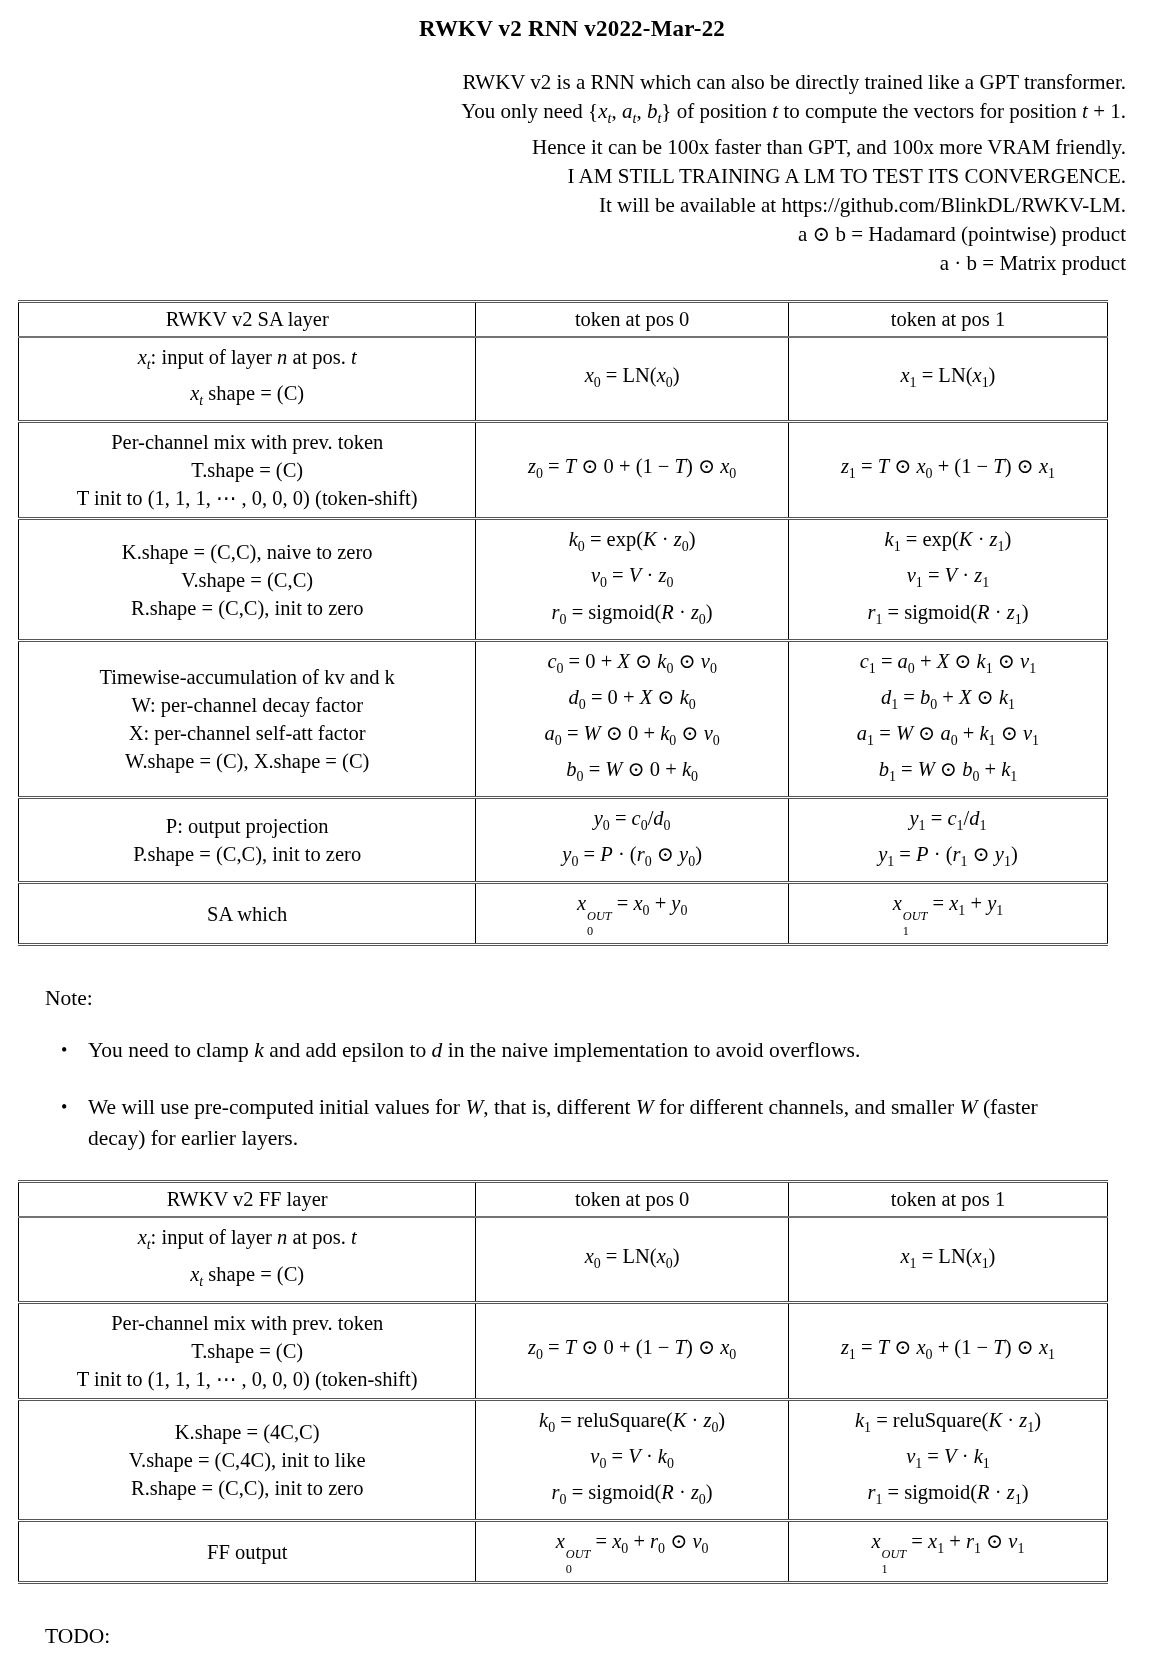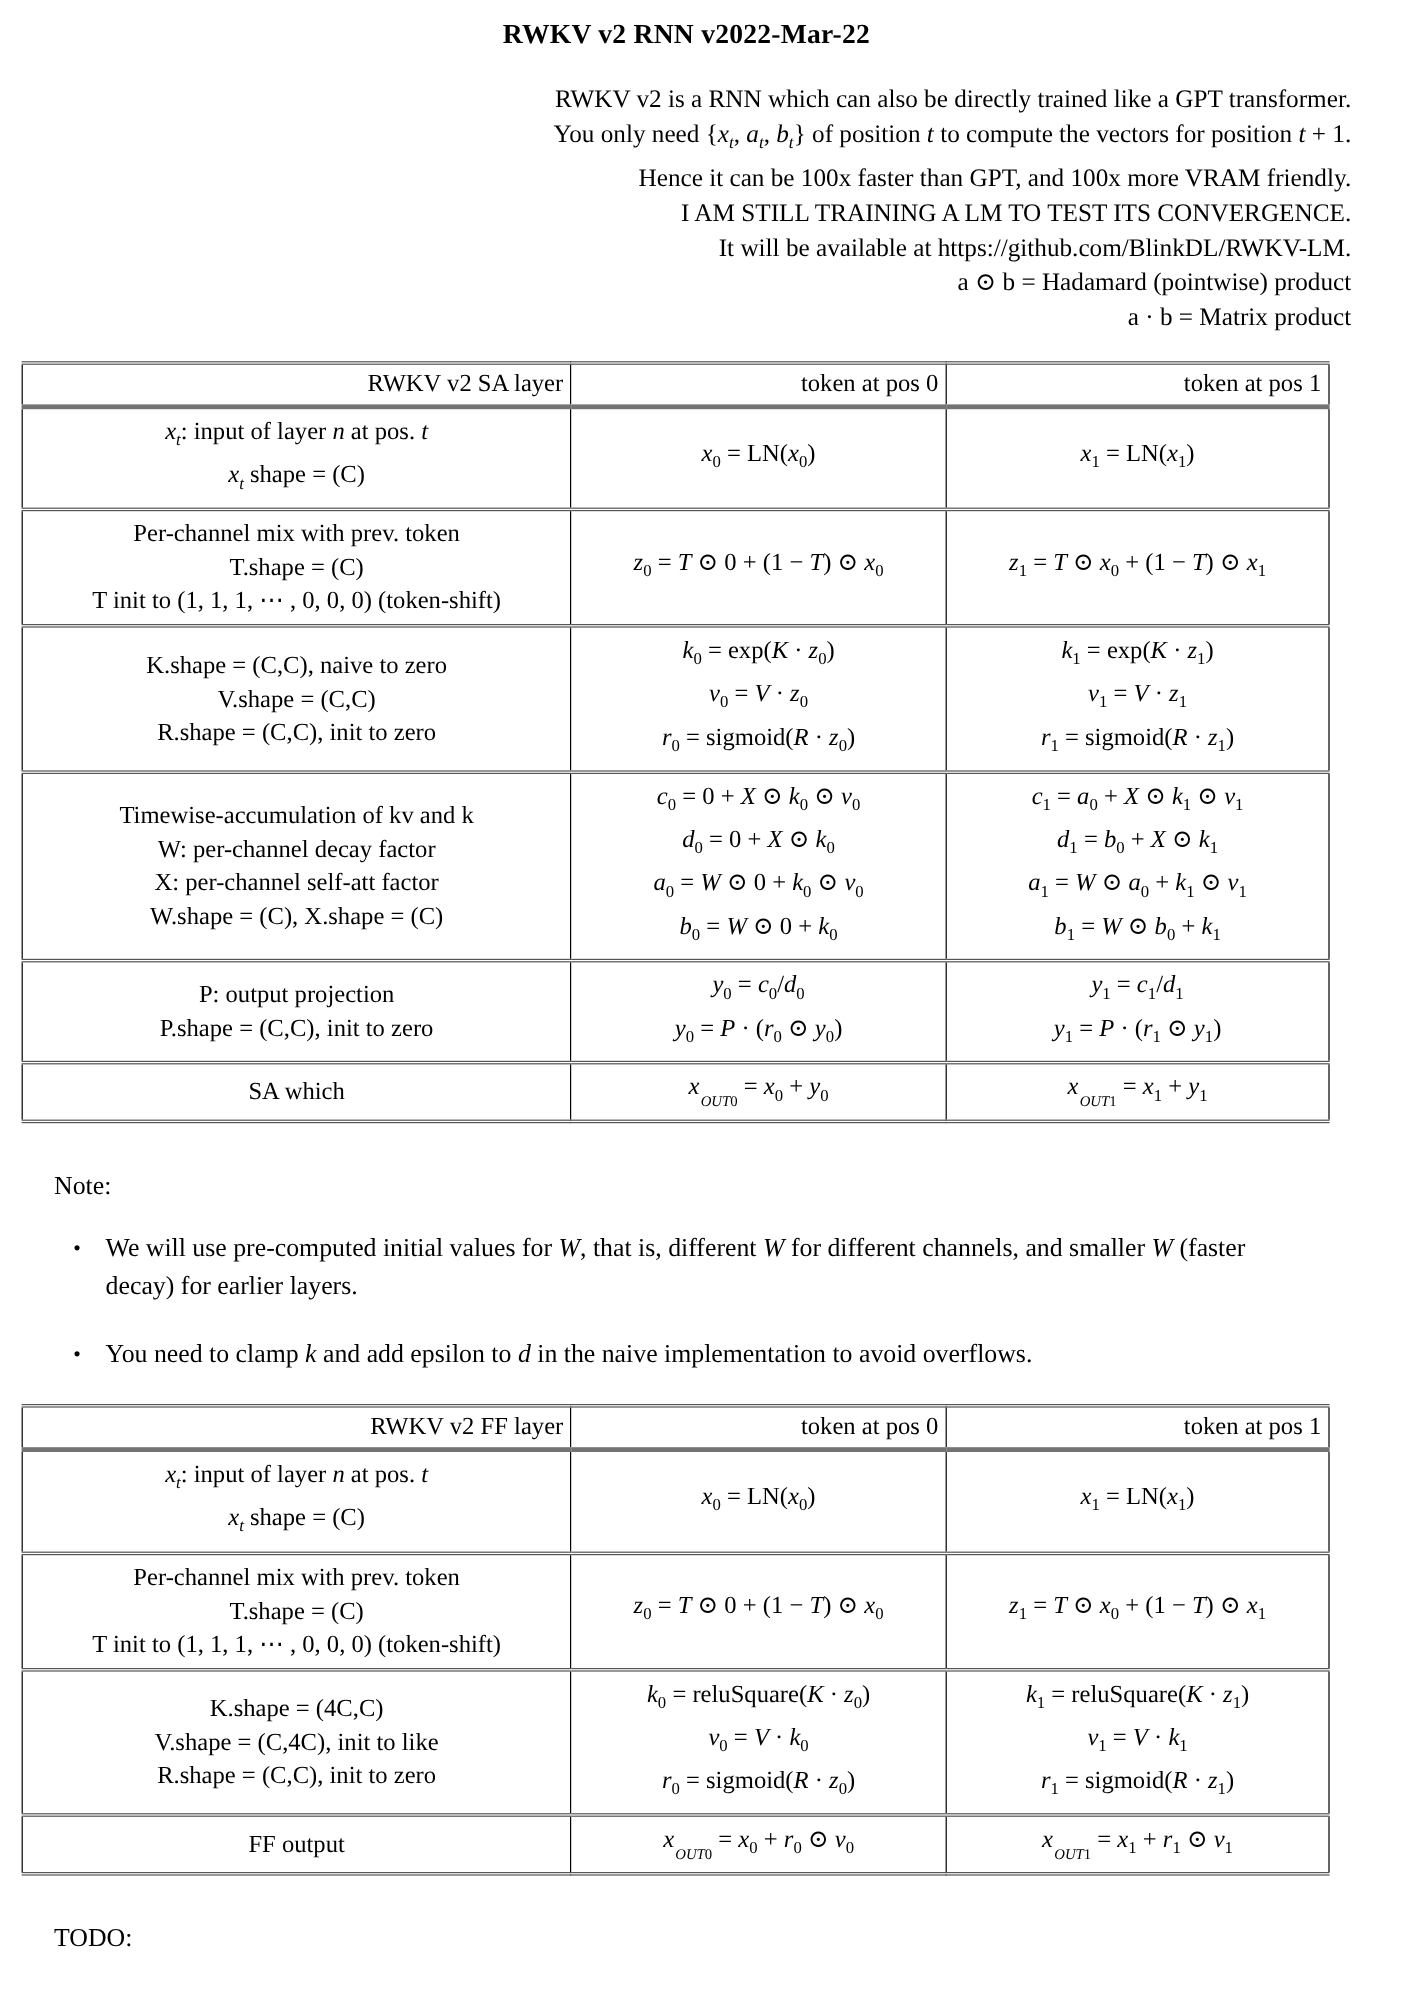--- a/index.html
+++ b/index.html
@@ -12,35 +12,35 @@
   .doc-title{
     text-align:center;font-size:23px;font-weight:bold;
     margin:4px 0 26px 0;letter-spacing:0.2px;
   }
   .intro{margin-left:37px;font-size:21px;text-align:right;}
   .intro .line{line-height:29px;white-space:nowrap;}
   i{font-style:italic;}
   sub{font-size:0.68em;}
   sup{font-size:0.68em;}
   
-  .stk{display:inline-flex;flex-direction:row;align-items:flex-start;
+  .stk{display:inline-flex;flex-direction:column;align-items:flex-start;
        vertical-align:-0.5em;line-height:1;margin-left:1px;text-align:center;}
   .stk sup,.stk sub{font-size:0.6em;line-height:1.18;vertical-align:baseline;position:static;}
   
   table.tbl{
     width:1090px;border-collapse:collapse;table-layout:fixed;
     font-size:20.5px;margin-top:22px;
     border-left:1px solid #000;border-right:1px solid #000;
     border-top:3px double #555;border-bottom:3px double #555;
   }
   table.tbl td{
     padding:5px 6px;text-align:center;vertical-align:middle;overflow:hidden;
   }
   table.tbl td + td{border-left:1px solid #000;}
-  table.tbl tr.hdr td{border-bottom:4px solid #737373;text-align:right;}
+  table.tbl tr.hdr td{border-bottom:2px solid #737373;}
   table.tbl tr.b + tr.b td{border-top:3px double #555;}
   .ln{line-height:28px;white-space:nowrap;}
   col.col-desc{width:42%;}
   col.col-p0{width:28.7%;}
   col.col-p1{width:29.3%;}
   
   .section-title{margin:38px 0 0 27px;font-size:21.5px;line-height:29px;}
   ul.bullets{list-style:none;margin:22px 0 0 37px;padding:0;font-size:21.5px;}
   ul.bullets li{
     position:relative;padding-left:33px;margin-bottom:26px;
@@ -170,22 +170,22 @@
                 <sup><i>OUT</i></sup>
                 <sub>1</sub>
               </span> = <i>x</i><sub>1</sub> + <i>y</i><sub>1</sub></div>
           </td>
       </tr>
     </tbody>
   </table>
 
   <div class="section-title">Note:</div>
   <ul class="bullets">
+    <li>You need to clamp <i>k</i> and add epsilon to <i>d</i> in the naive implementation to avoid overflows.</li>
     <li>We will use pre-computed initial values for <i>W</i>, that is, different <i>W</i> for different channels, and smaller <i>W</i> (faster decay) for earlier layers.</li>
-    <li>You need to clamp <i>k</i> and add epsilon to <i>d</i> in the naive implementation to avoid overflows.</li>
   </ul>
 
   <table class="tbl">
     <colgroup>
         <col class="col-desc">
         <col class="col-p0">
         <col class="col-p1">
       </colgroup>
     <tbody>
       <tr class="hdr">

